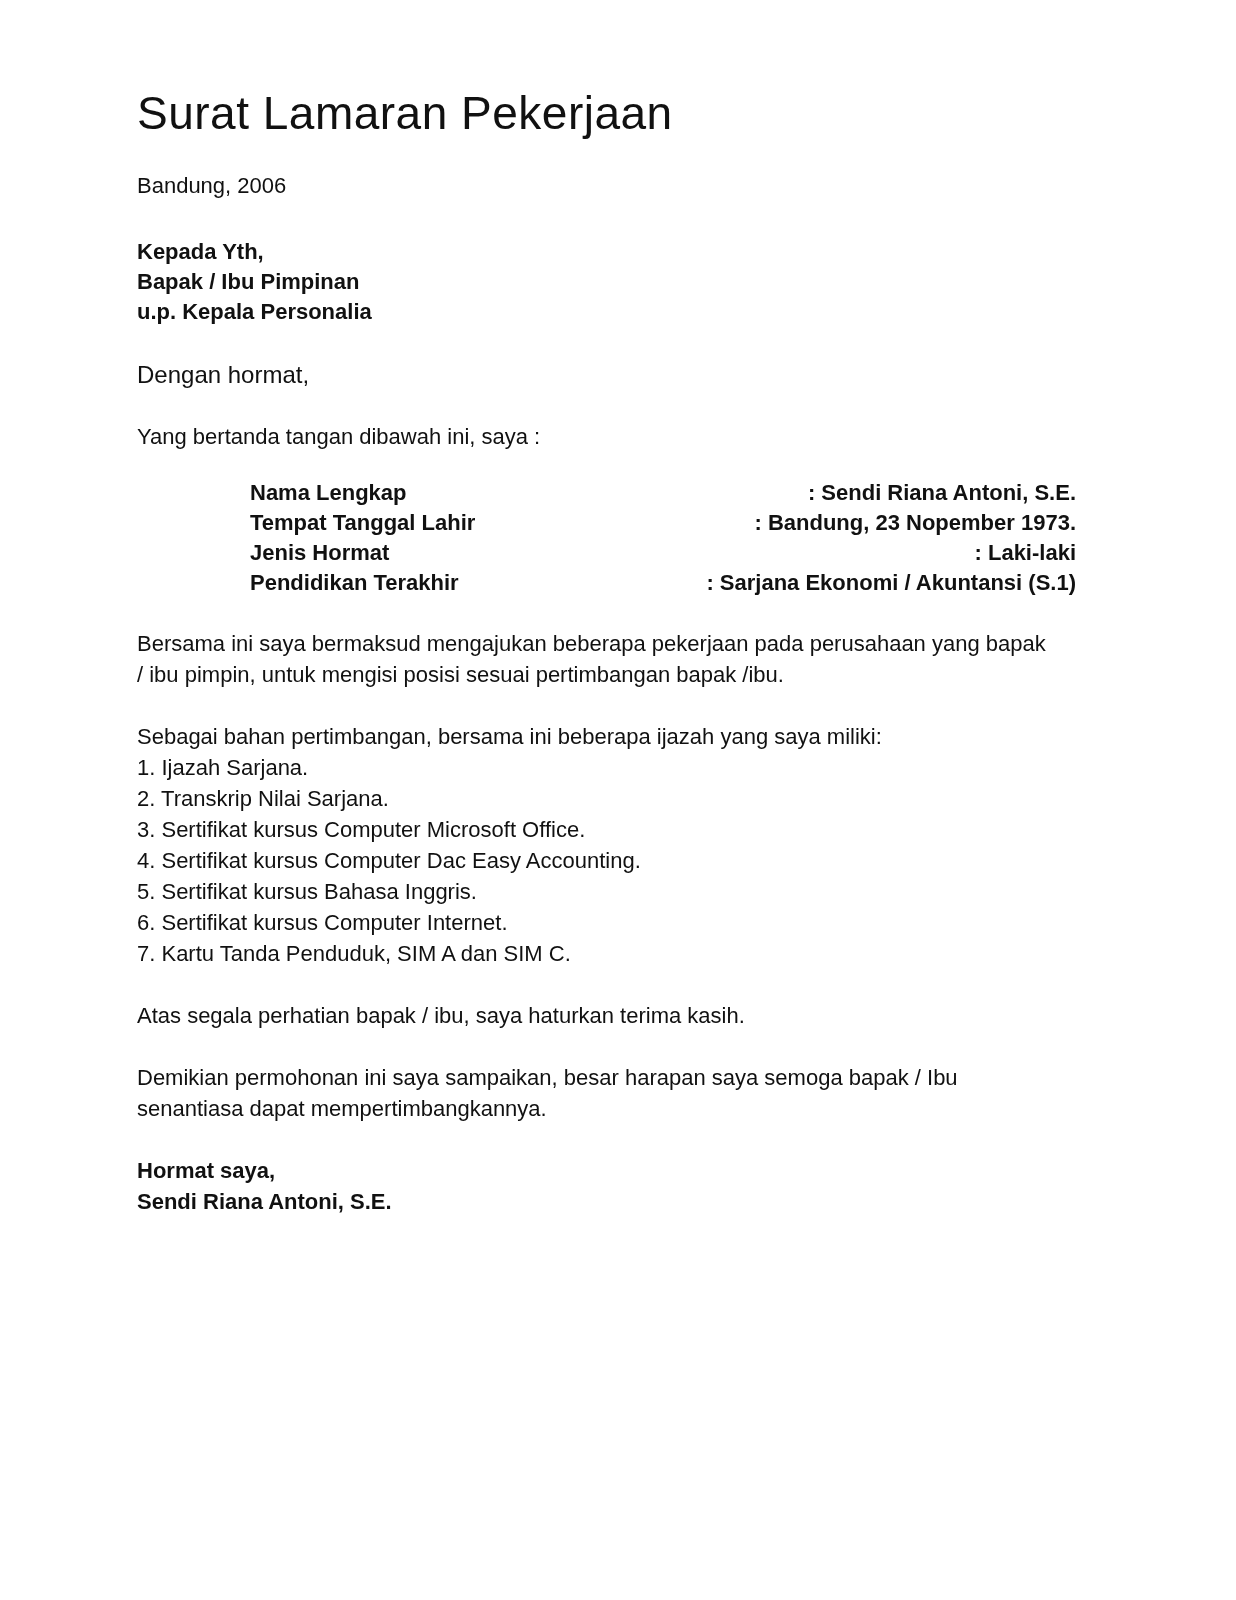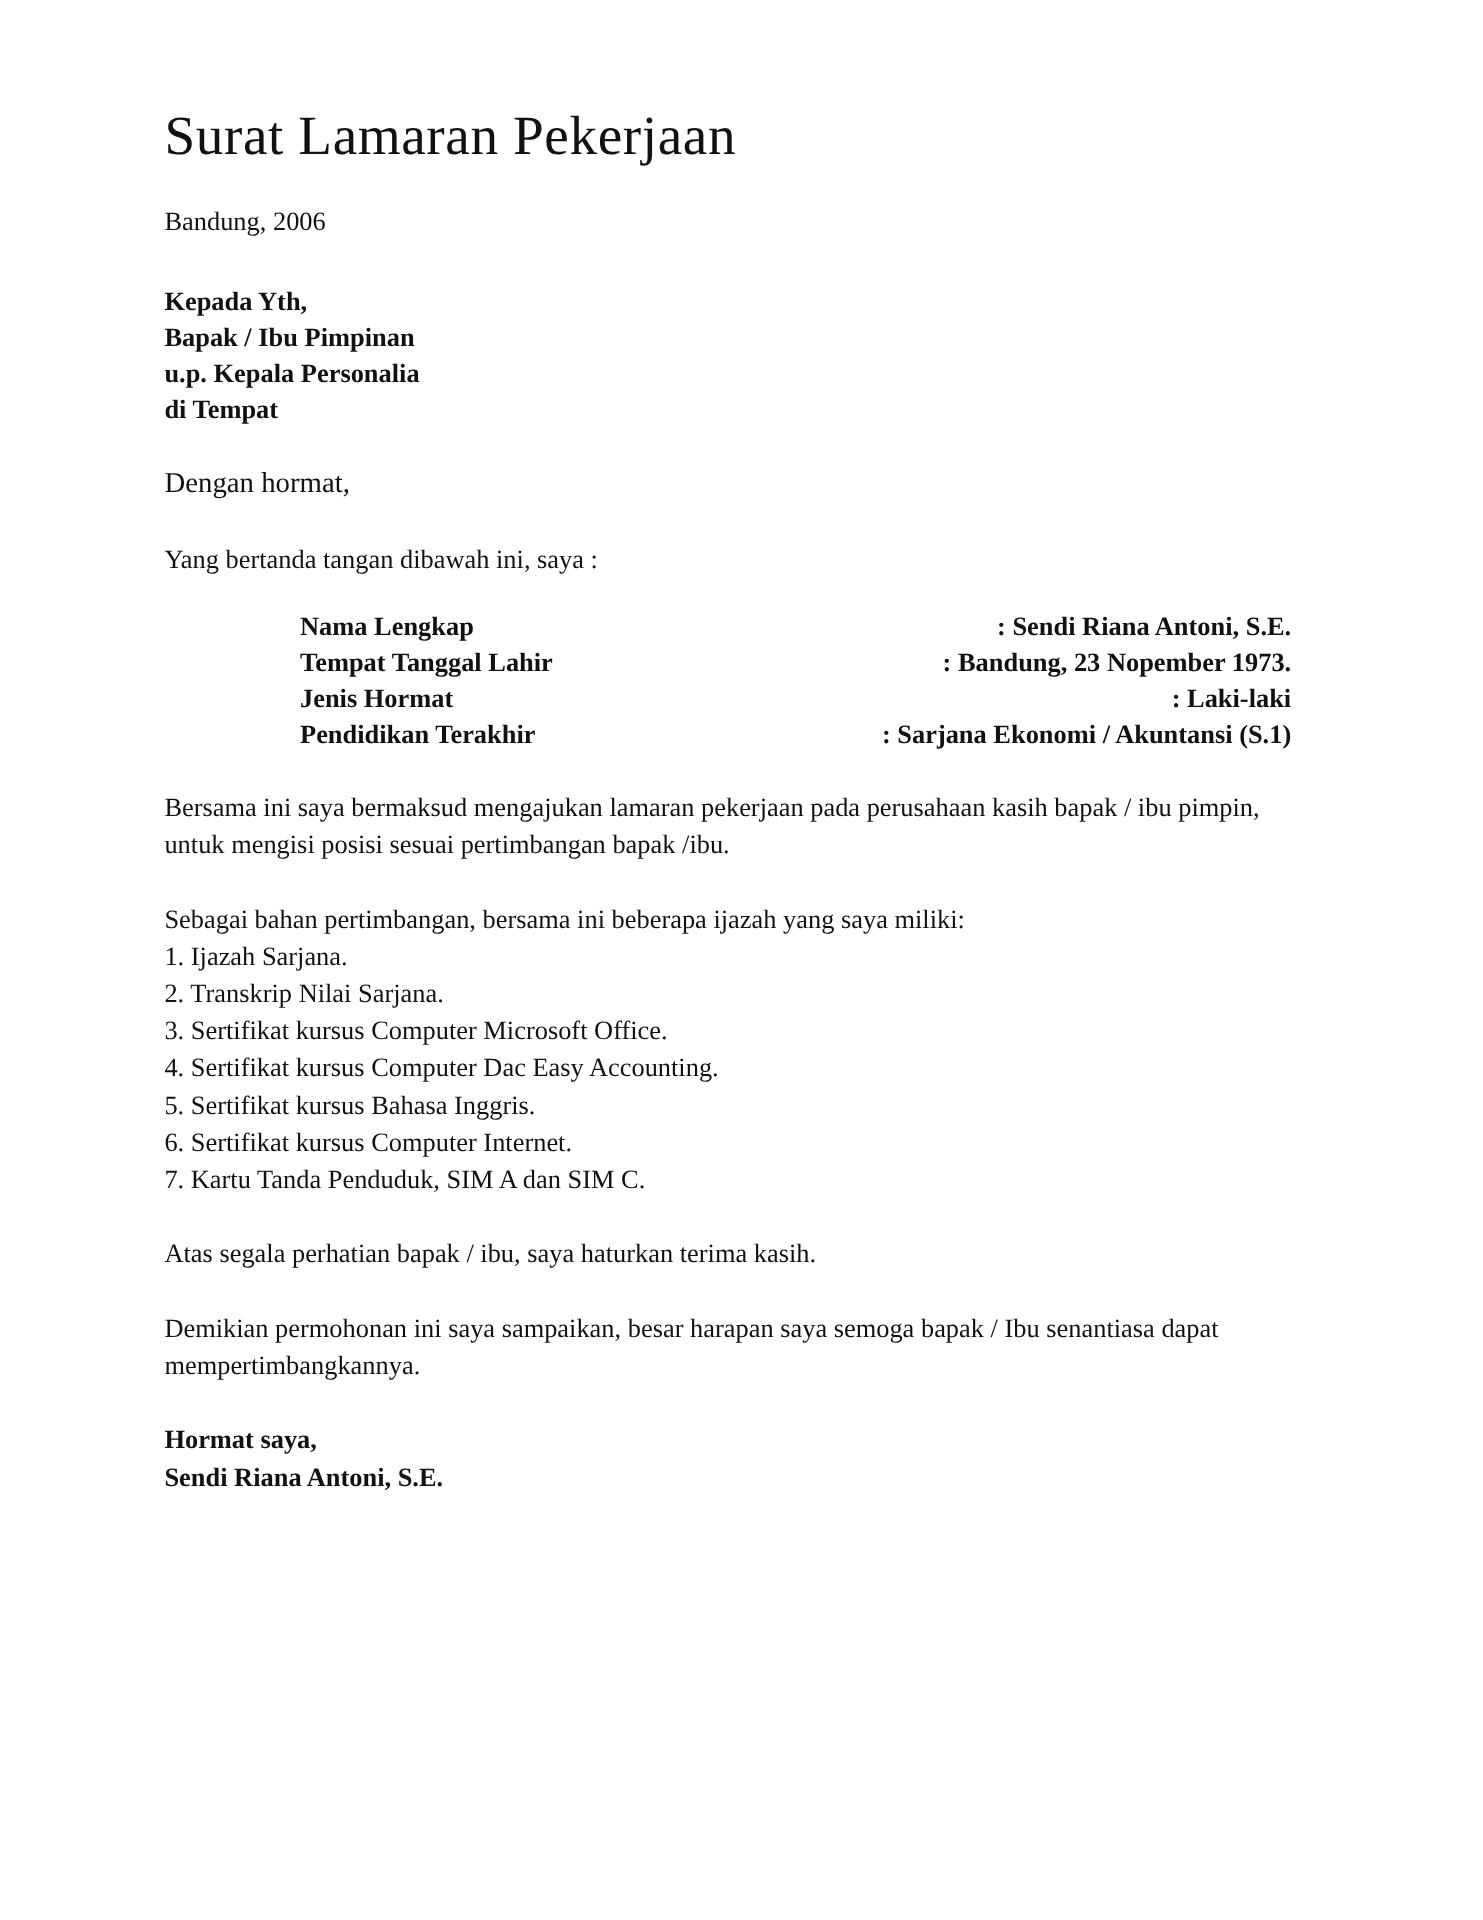--- a/index.html
+++ b/index.html
@@ -1,15 +1,15 @@
 <!DOCTYPE html>
 <html><head>
   <meta charset="utf-8">
   <style>
-    * { margin: 0; padding: 0; box-sizing: border-box; font-family: Liberation Serif, serif; }
+    * { margin: 0; padding: 0; box-sizing: border-box; }
 
     html, body {
       background: #ffffff;
     }
 
     body {
       width: 1236px;
       height: 1600px;
       font-family: "Liberation Sans", "DejaVu Sans", sans-serif;
       color: #111111;
@@ -110,21 +110,20 @@
 <div class="page">
 
   <h1 class="doc-title">Surat Lamaran Pekerjaan</h1>
 
   <p class="dateline">Bandung, 2006</p>
 
   <div class="recipient-block">
     <div>Kepada Yth,</div>
     <div>Bapak / Ibu Pimpinan</div>
     <div>u.p. Kepala Personalia</div>
-    <div>di Tempat</div>
   </div>
 
   <p class="salutation">Dengan hormat,</p>
 
   <p class="intro">Yang bertanda tangan dibawah ini, saya :</p>
 
   <div class="data-table">
     <div class="data-row">
       <span class="data-label">Nama Lengkap</span>
       <span class="data-value">: Sendi Riana Antoni, S.E.</span>
@@ -136,21 +135,21 @@
     <div class="data-row">
       <span class="data-label">Jenis Hormat</span>
       <span class="data-value">: Laki-laki</span>
     </div>
     <div class="data-row">
       <span class="data-label">Pendidikan Terakhir</span>
       <span class="data-value">: Sarjana Ekonomi / Akuntansi (S.1)</span>
     </div>
   </div>
 
-  <p class="paragraph">Bersama ini saya bermaksud mengajukan lamaran pekerjaan pada perusahaan kasih bapak / ibu pimpin, untuk mengisi posisi sesuai pertimbangan bapak /ibu.</p>
+  <p class="paragraph">Bersama ini saya bermaksud mengajukan beberapa pekerjaan pada perusahaan yang bapak / ibu pimpin, untuk mengisi posisi sesuai pertimbangan bapak /ibu.</p>
 
   <p class="list-intro">Sebagai bahan pertimbangan, bersama ini beberapa ijazah yang saya miliki:</p>
 
   <div class="attachment-list">
     <div>1. Ijazah Sarjana.</div>
     <div>2. Transkrip Nilai Sarjana.</div>
     <div>3. Sertifikat kursus Computer Microsoft Office.</div>
     <div>4. Sertifikat kursus Computer Dac Easy Accounting.</div>
     <div>5. Sertifikat kursus Bahasa Inggris.</div>
     <div>6. Sertifikat kursus Computer Internet.</div>

